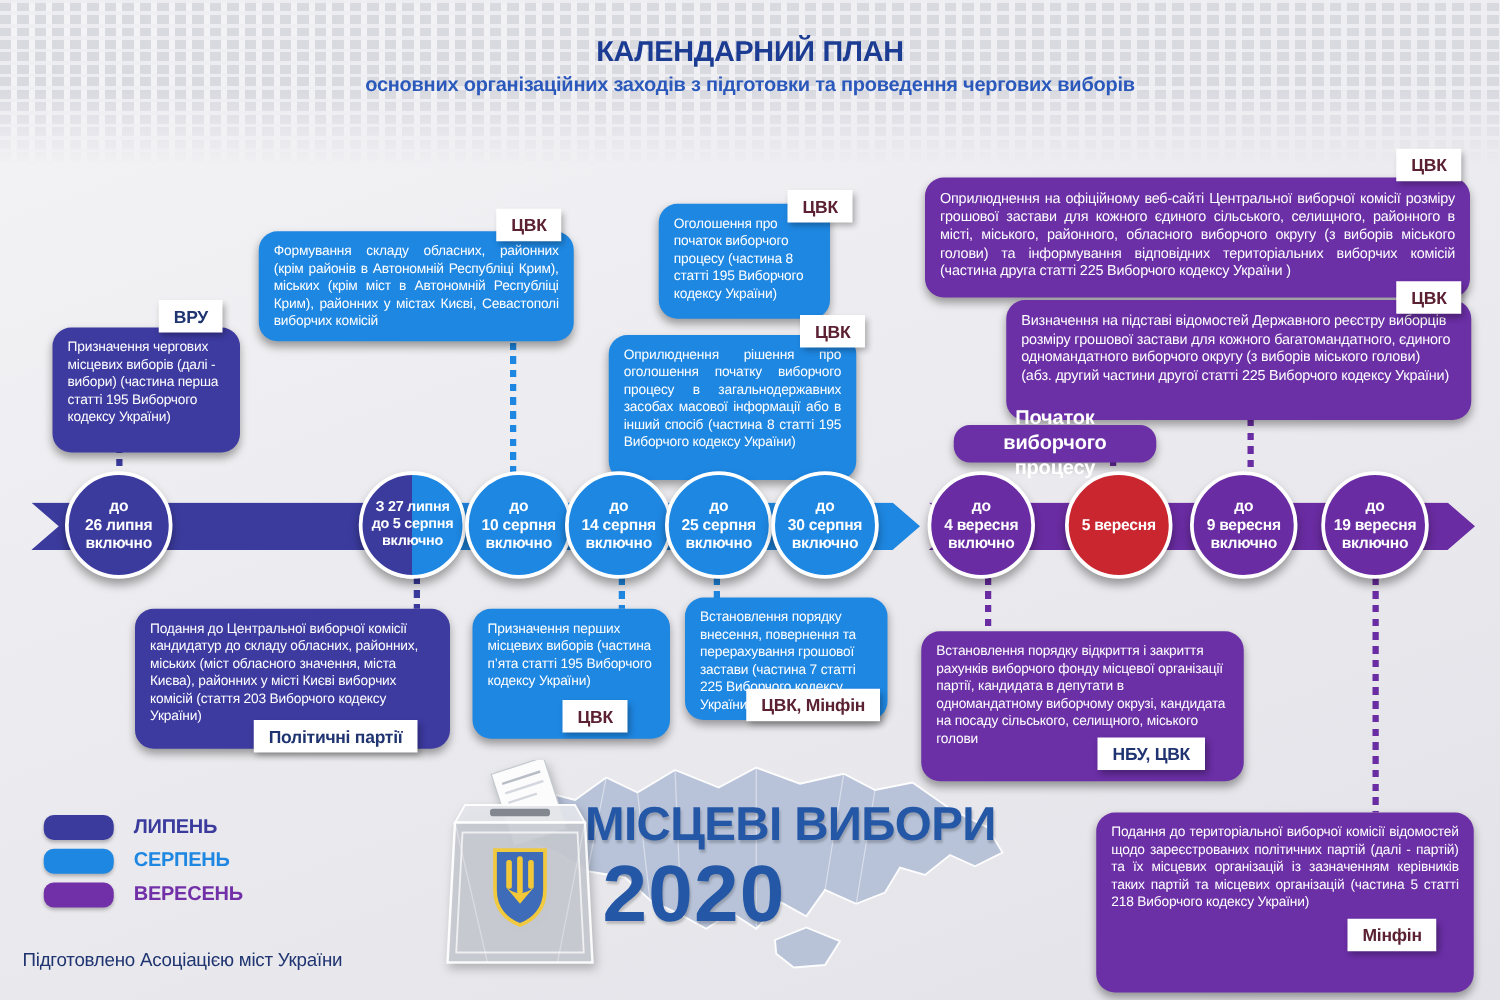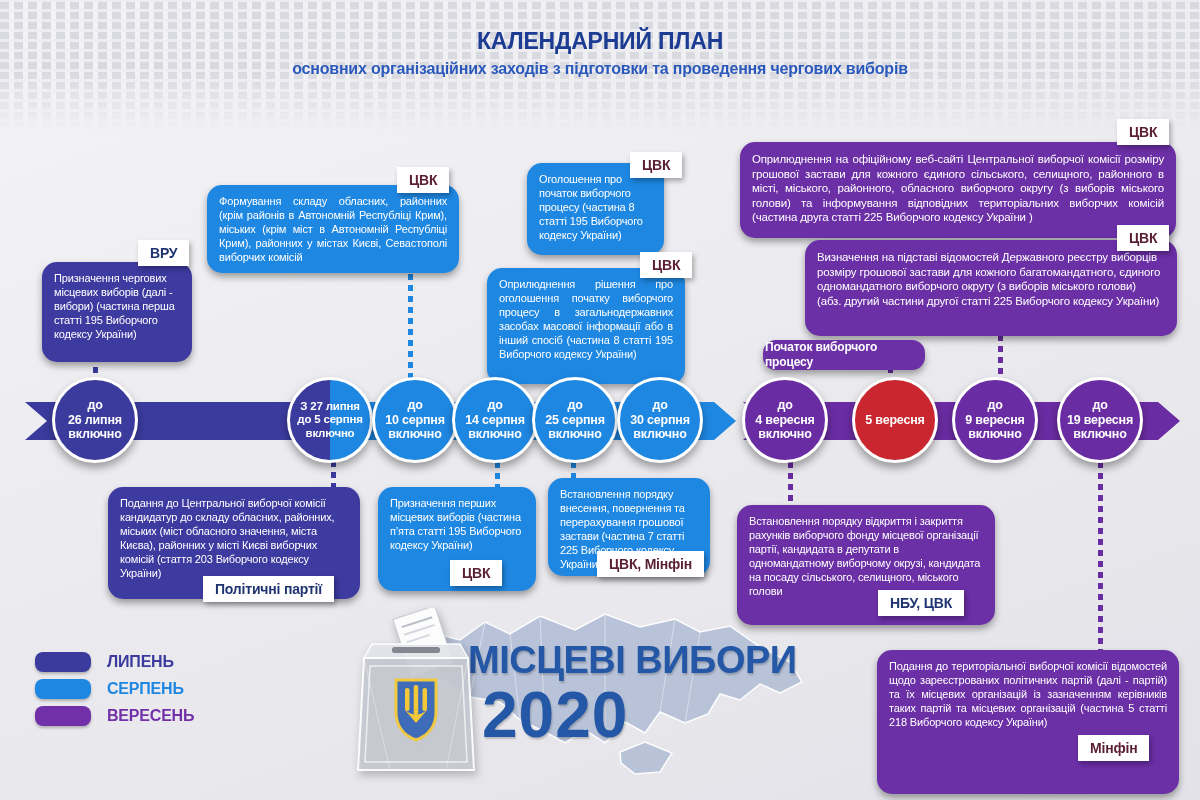--- a/index.html
+++ b/index.html
@@ -49,21 +49,21 @@
   .box{
     position:absolute;border-radius:15px;color:#fff;box-sizing:border-box;
     padding:10px 12px;font-size:11px;line-height:1.27;letter-spacing:-.15px;
     box-shadow:0 4px 7px rgba(0,0,0,.35);z-index:3;white-space:pre-line;
   }
   .b-jul{background:#3d3aa0}
   .b-aug{background:#1e87e2}
   .b-sep{background:#6b2fa6}
   .just{text-align:justify}
   .pill-box{display:flex;align-items:center;justify-content:center;font-weight:bold;
-    font-size:12px;padding:4px 2px;border-radius:13px;}
+    font-size:16px;padding:4px 16px;border-radius:13px;text-align:center}
 
   .tag{
     position:absolute;background:#fff;font-weight:bold;font-size:14px;letter-spacing:-.2px;
     padding:5px 12px;box-shadow:2px 3px 5px rgba(0,0,0,.3);z-index:6;white-space:nowrap;
   }
   .t-navy{color:#1f3470}
   .t-maroon{color:#5b2133}
 
   .legend{position:absolute;left:35px;top:650px;z-index:3}
   .legend-row{display:flex;align-items:center;height:24px;margin-bottom:3px}
@@ -127,21 +127,21 @@
 включно</div>
   <div class="circle cc-red" style="left:852px">5 вересня</div>
   <div class="circle cc-sep" style="left:952px">до
 9 вересня
 включно</div>
   <div class="circle cc-sep" style="left:1057px">до
 19 вересня
 включно</div>
 
   <div class="box b-jul" style="left:42px;top:262px;width:150px;height:100px">Призначення чергових місцевих виборів (далі - вибори) (частина перша статті 195 Виборчого кодексу України)</div>
-  <div class="tag t-navy" style="left:138px;top:240px">ВРУ</div>
+  <div class="tag t-navy" style="left:127px;top:240px">ВРУ</div>
 
   <div class="box b-aug just" style="left:207px;top:185px;width:252px;height:88px">Формування складу обласних, районних (крім районів в Автономній Республіці Крим), міських (крім міст в Автономній Республіці Крим), районних у містах Києві, Севастополі виборчих комісій</div>
   <div class="tag t-maroon" style="left:397px;top:167px">ЦВК</div>
 
   <div class="box b-aug" style="left:527px;top:163px;width:137px;height:92px">Оголошення про початок виборчого процесу (частина 8  статті 195 Виборчого кодексу України)</div>
   <div class="tag t-maroon" style="left:630px;top:152px">ЦВК</div>
 
   <div class="box b-aug just" style="left:487px;top:268px;width:198px;height:116px">Оприлюднення рішення про оголошення початку виборчого процесу в загальнодержавних засобах масової інформації або в інший спосіб (частина 8 статті 195 Виборчого кодексу України)</div>
   <div class="tag t-maroon" style="left:640px;top:252px">ЦВК</div>
 
@@ -220,13 +220,14 @@
         <g fill="#f2c838">
           <rect x="55" y="80" width="4.5" height="23" rx="2"></rect>
           <rect x="63.7" y="77" width="4.5" height="30" rx="2"></rect>
           <rect x="72.5" y="80" width="4.5" height="23" rx="2"></rect>
           <path d="M55,102 q11,9 22,0 l-11,13 Z"></path>
         </g>
       </g>
     </svg>
   </div>
 
+  <div class="footer">Підготовлено Асоціацією міст України</div>
 </div>
 
 </body></html>

